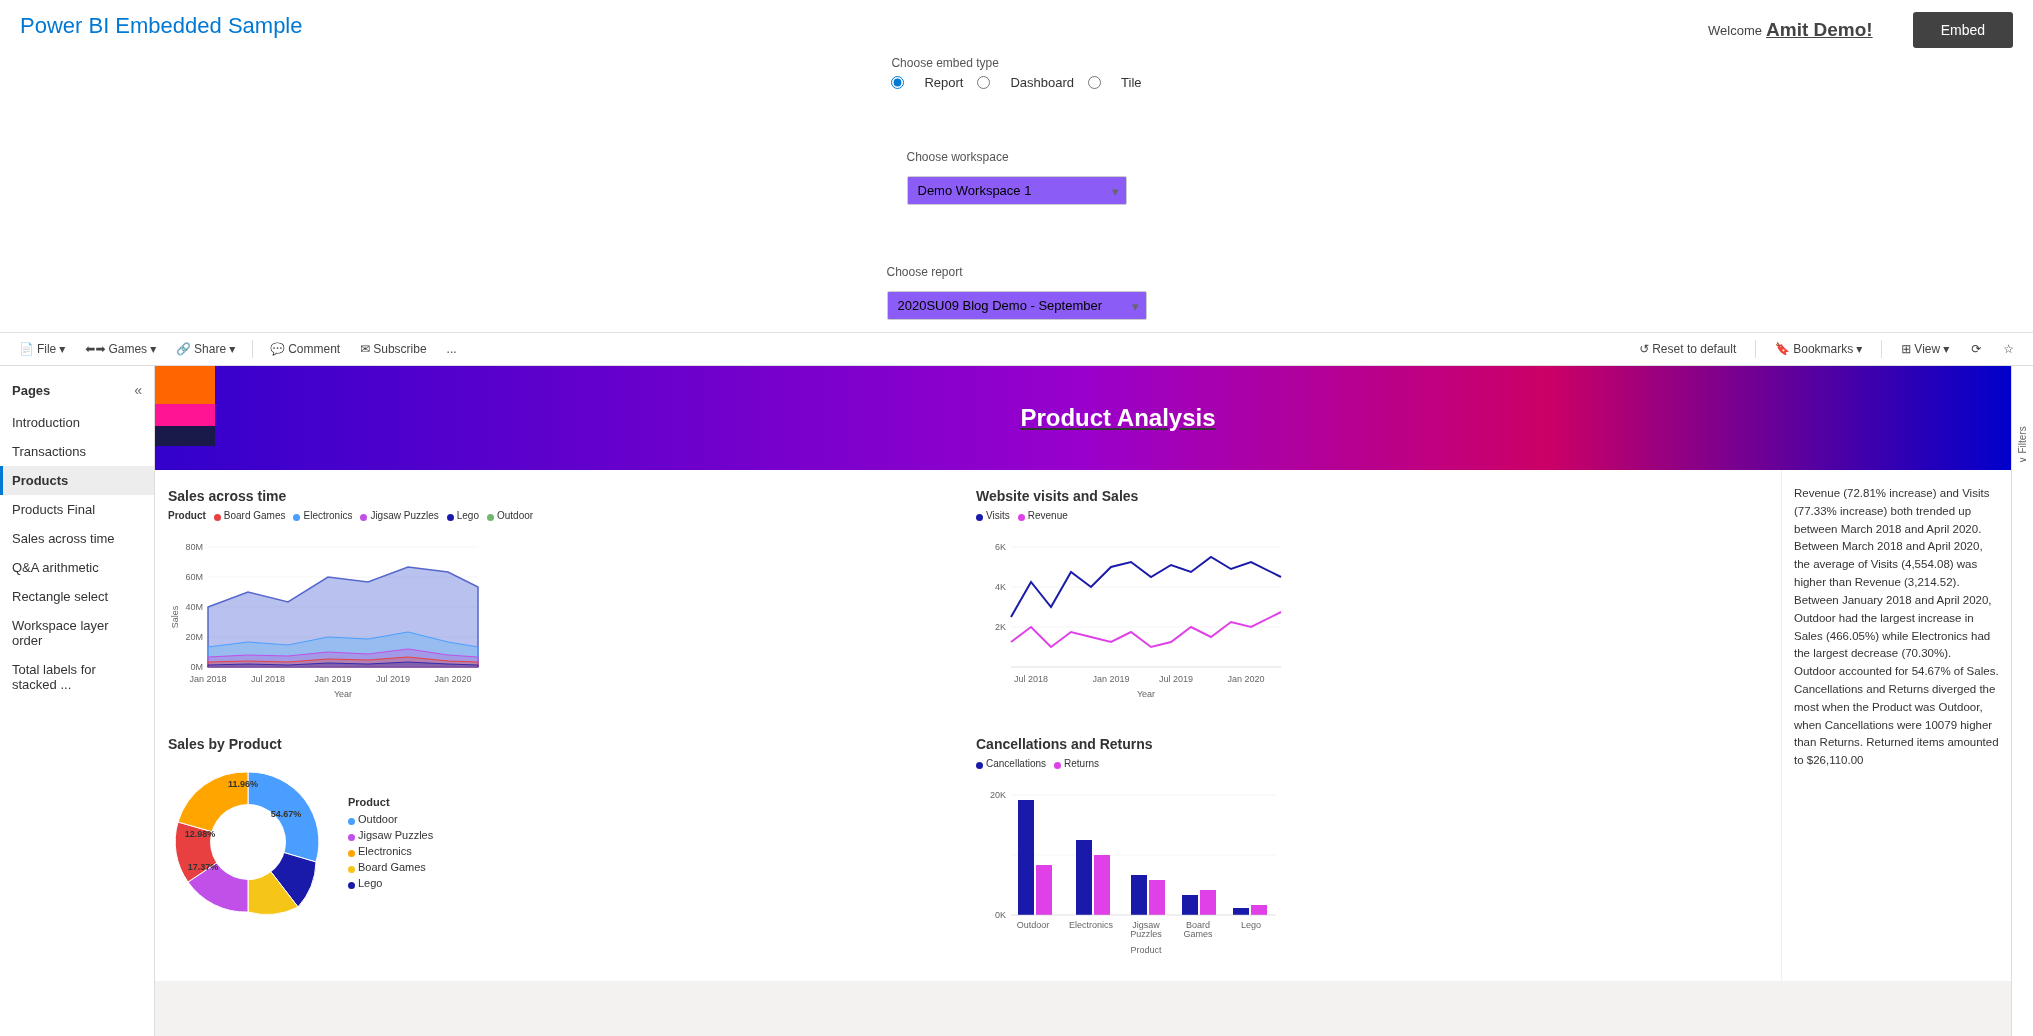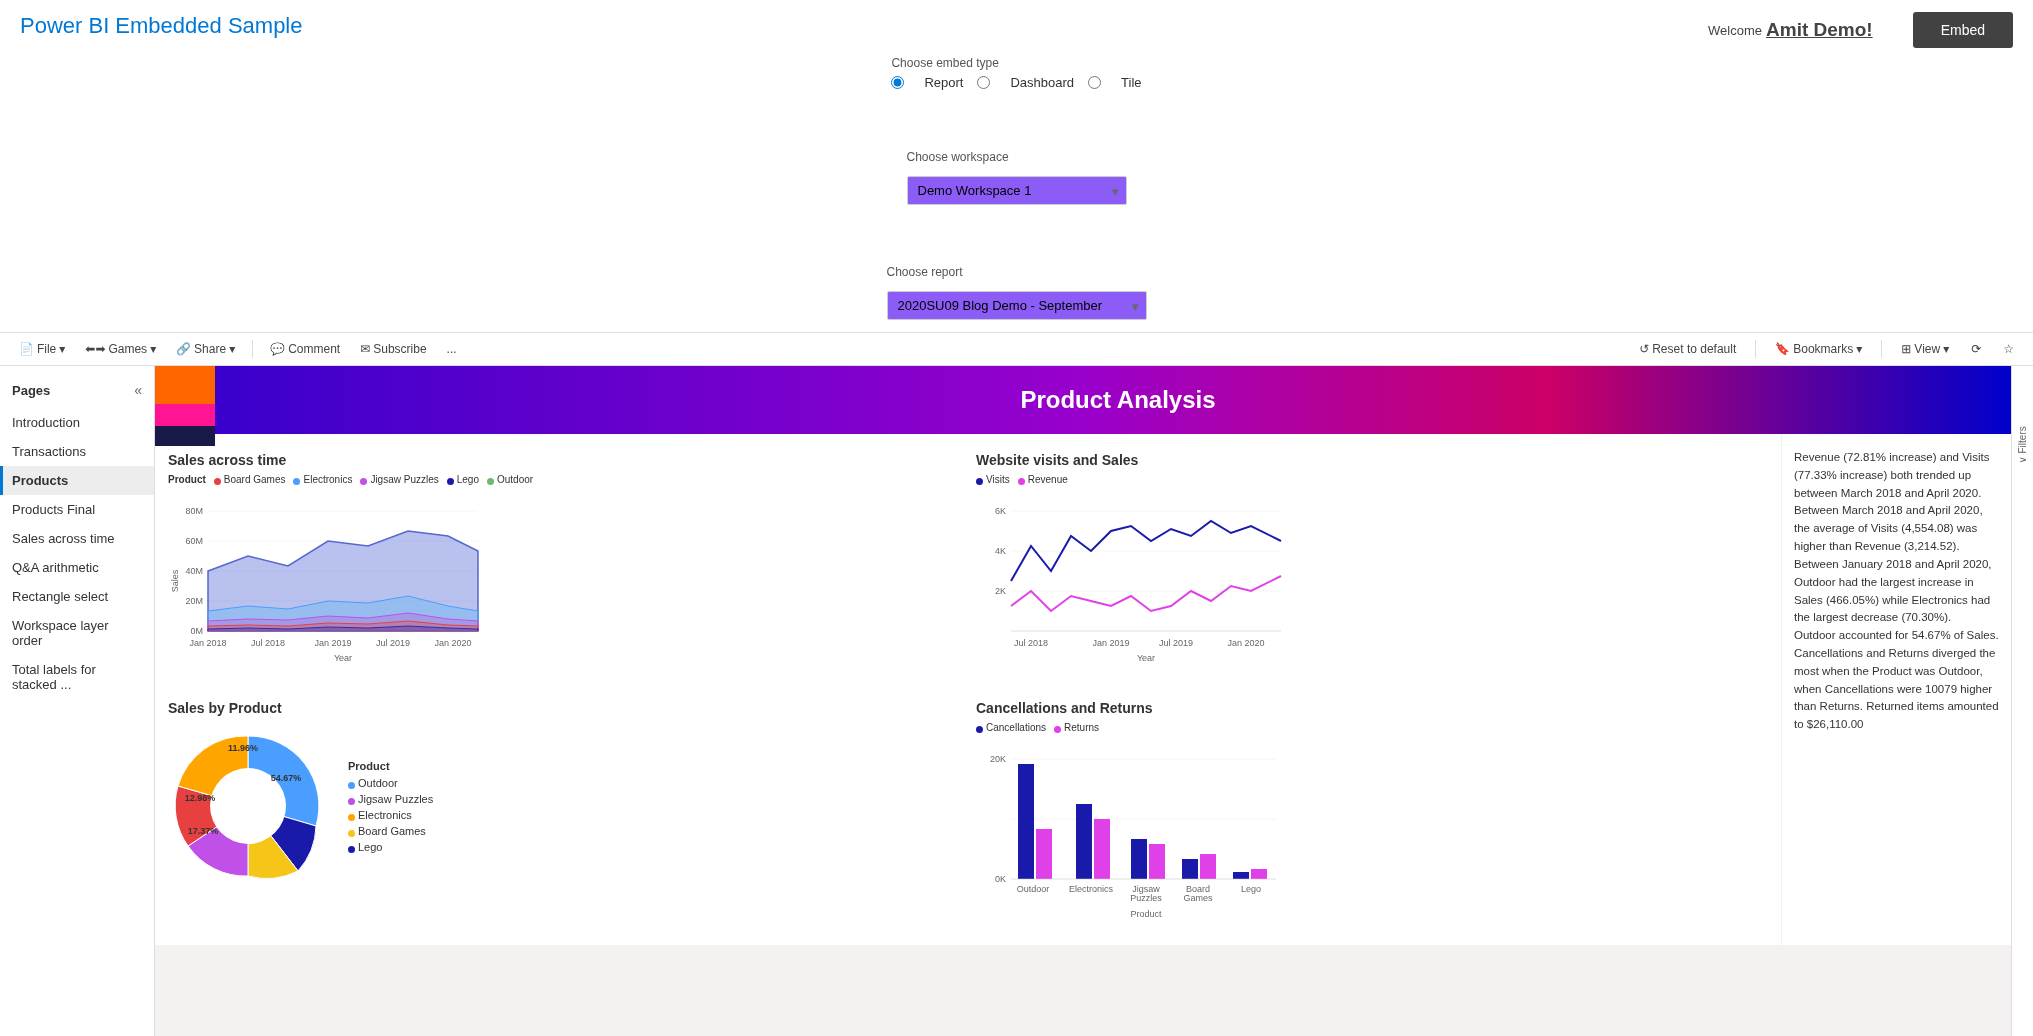--- a/index.html
+++ b/index.html
@@ -167,21 +167,21 @@
     <div class="sidebar-item">Sales across time</div>
     <div class="sidebar-item">Q&amp;A arithmetic</div>
     <div class="sidebar-item">Rectangle select</div>
     <div class="sidebar-item">Workspace layer order</div>
     <div class="sidebar-item">Total labels for stacked ...</div>
   </div>
 
   <div class="report-area">
 
     <div style="position:relative; margin:0;">
-      <div style="display:flex; position:relative; height:68px; background: linear-gradient(to right, #3300cc, #6600cc, #9900cc, #cc0066, #0000cc); align-items:center; padding-left:70px;">
+      <div style="display:flex; position:relative; height:104px; background: linear-gradient(to right, #3300cc, #6600cc, #9900cc, #cc0066, #0000cc); align-items:center; padding-left:70px;text-decoration:underline;">
 
         <div style="position:absolute;left:0;top:0;display:flex;flex-direction:column;">
           <div style="width:60px;height:38px;background:#ff6600;"></div>
           <div style="width:60px;height:22px;background:#ff1493;"></div>
           <div style="width:60px;height:20px;background:#1a1a4a;"></div>
         </div>
         <span style="font-size:24px;font-weight:600;color:#fff;flex:1;text-align:center;">Product Analysis</span>
       </div>
     </div>
 

